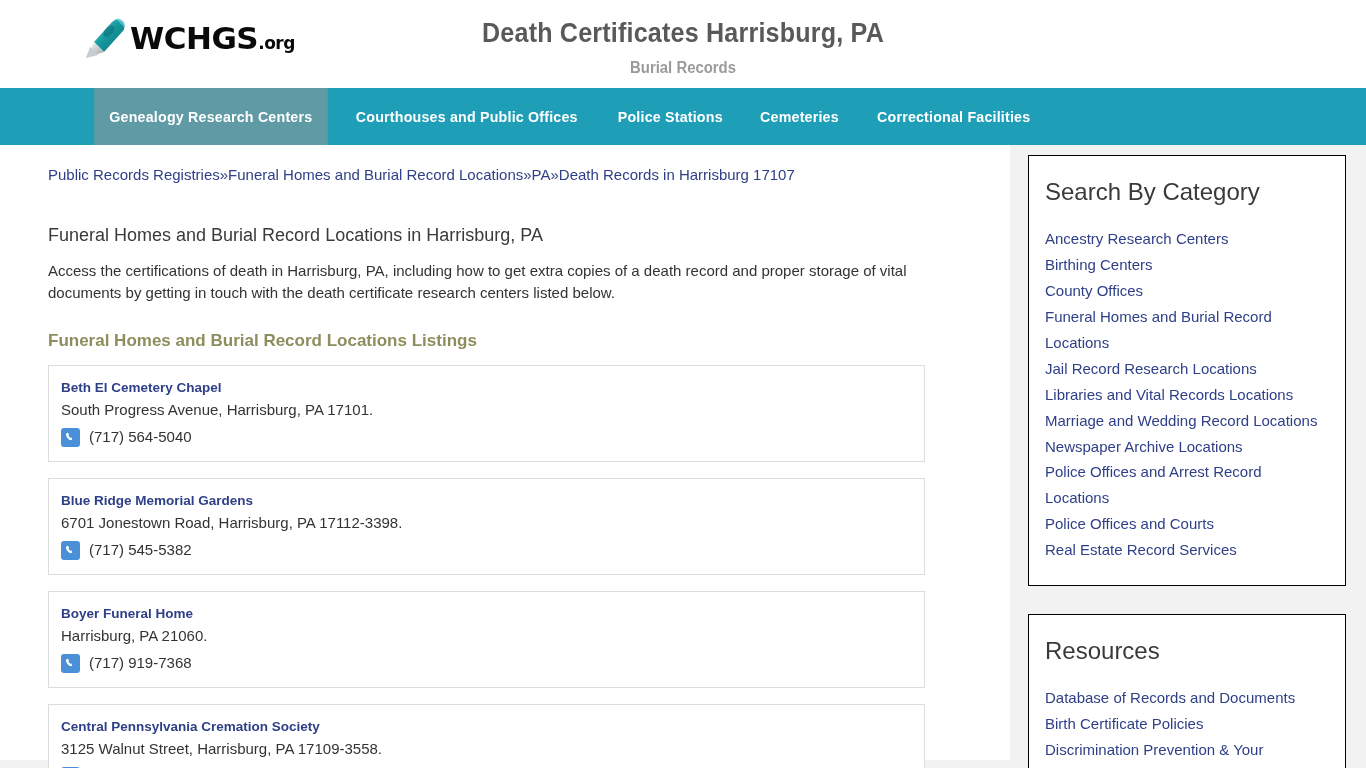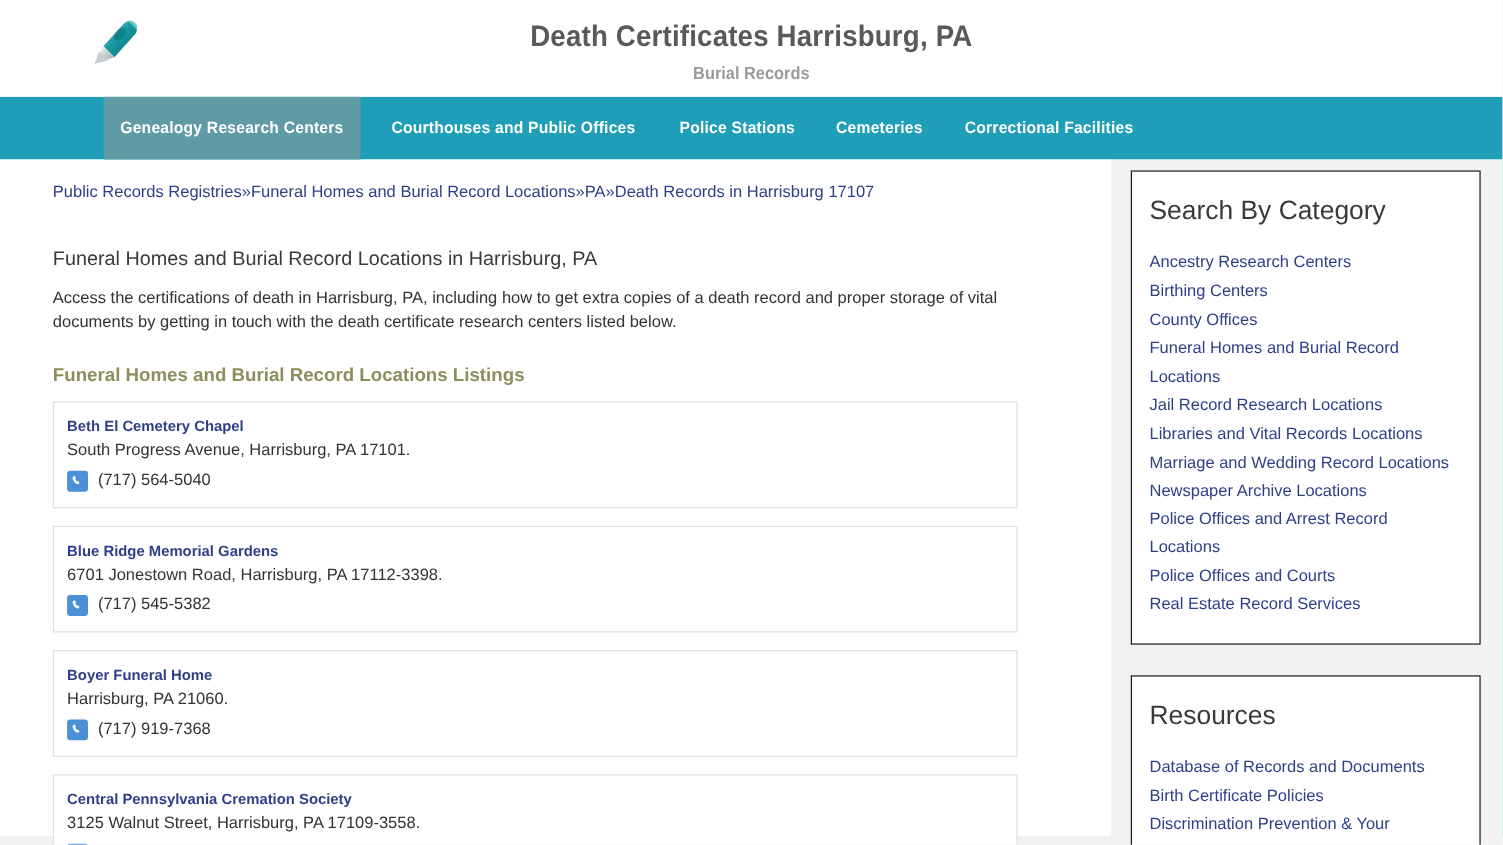--- a/index.html
+++ b/index.html
@@ -80,21 +80,21 @@
     letter-spacing: 0.2px;
     cursor: pointer;
     white-space: nowrap;
     transform: scaleX(0.95);
   }
   .nav-item.active { background: #5f9aa5; }
 
   
   .page-body {
     display: flex;
-    background: #5eead4;
+    background: #f9a8d4;
     height: 615px;
   }
   .content-col {
     width: 1010px;
     background: #ffffff;
     padding: 0 0 0 48px;
   }
   .sidebar-col {
     width: 356px;
     background: #f2f2f2;
@@ -211,20 +211,21 @@
           <stop offset="0" stop-color="#ffffff"></stop>
           <stop offset="1" stop-color="#9aa0a4"></stop>
         </linearGradient>
       </defs>
       <path d="M18 26 L36 6 Q41 1 46 6 Q51 11 46 16 L28 36 Z" fill="url(#pg)"></path>
       <path d="M18 26 L28 36 L10 42 Z" fill="url(#tg)"></path>
       <path d="M14 31 L22 39 L10 42 Z" fill="#c8ccd0"></path>
       <ellipse cx="33" cy="15" rx="4" ry="7" transform="rotate(45 33 15)" fill="#0d6e77" opacity="0.55"></ellipse>
       <path d="M37 5 Q42 0 47 5 Q50 8 48 11 L41 4 Z" fill="#5fc6cf" opacity="0.8"></path>
     </svg>
+    <span class="logo-text"><span>WCHGS</span><span class="tld">.org</span></span>
   </div>
   <div class="header-titles">
     <h1 class="page-title">Death Certificates Harrisburg, PA</h1>
     <div class="page-subtitle">Burial Records</div>
   </div>
 </header>
 
 <nav class="main-nav">
   <div class="nav-item active">Genealogy Research Centers</div>
   <div class="nav-item">Courthouses and Public Offices</div>

